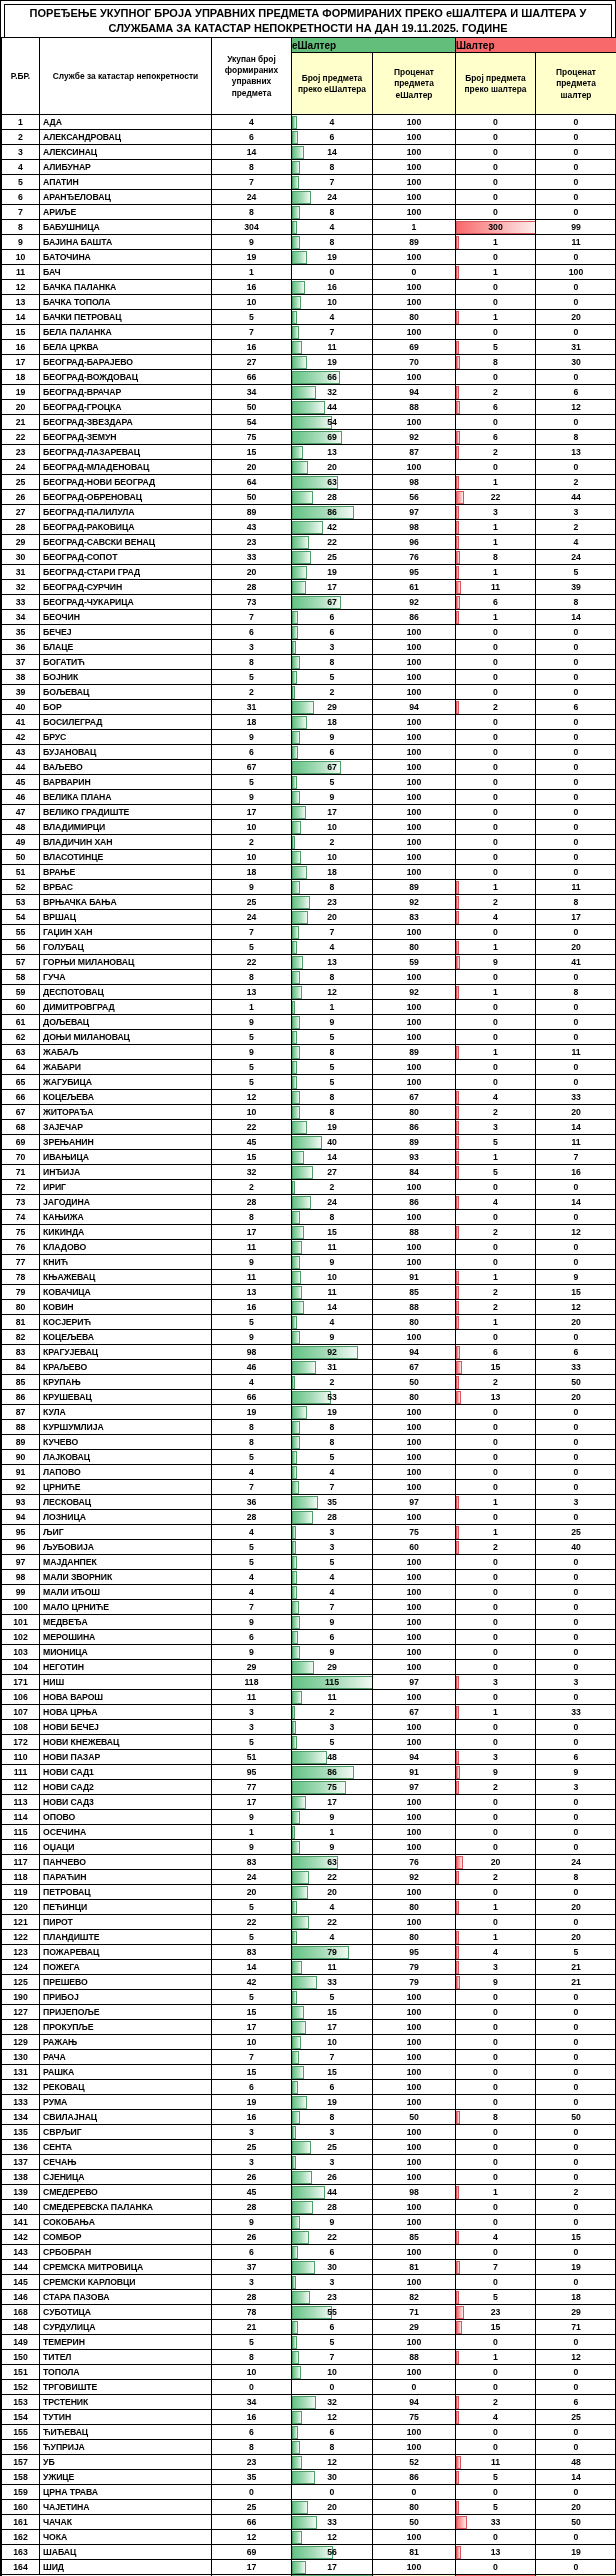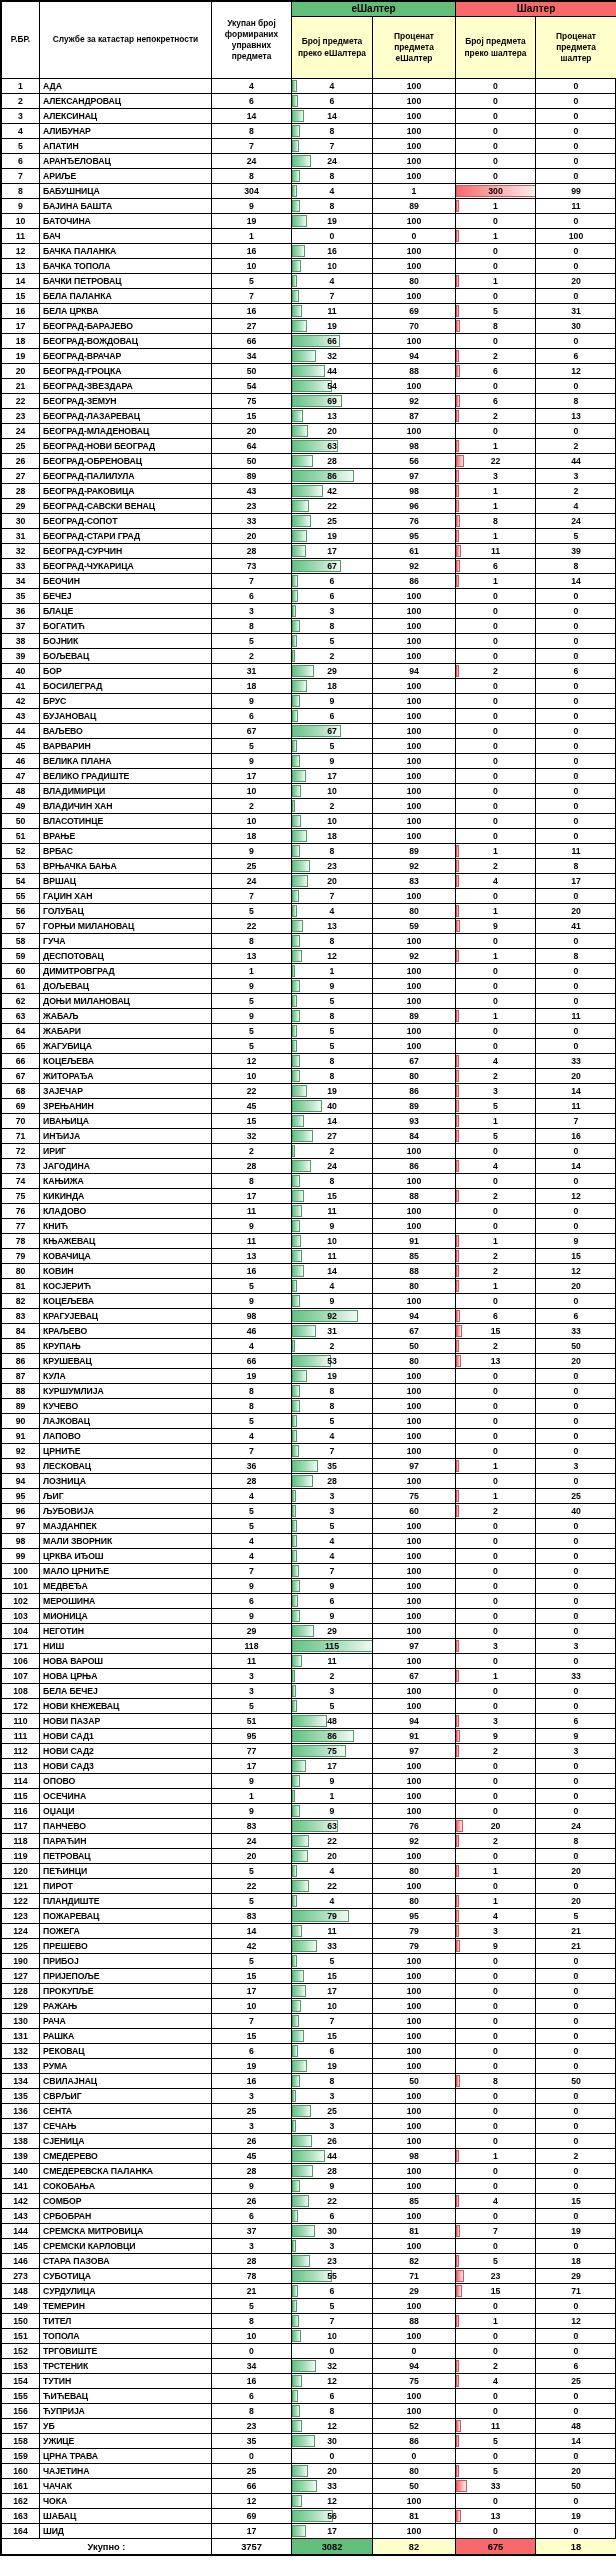--- a/index.html
+++ b/index.html
@@ -5,21 +5,21 @@
   html,body{margin:0;padding:0;background:#ffffff;}
   body{width:616px;font-family:"Liberation Sans","DejaVu Sans",sans-serif;-webkit-font-smoothing:antialiased;}
   .page{width:616px;box-sizing:border-box;border:1.9px solid #000;background:#fff;}
   .title-box{margin:2.5px 3.1px 0 3.1px;border:1.2px solid #000;border-bottom:none;text-align:center;
              font-weight:bold;font-size:11px;line-height:14.3px;padding:1.9px 18.6px 2.5px 18.6px;color:#000;}
   table{border-collapse:collapse;table-layout:fixed;width:100%;}
   col.c1{width:38px}col.c2{width:172px}col.c3{width:80px}col.c4{width:81px}
   col.c5{width:83px}col.c6{width:80px}col.c7{width:81px}
   th,td{border:1.2px solid #000;padding:0;margin:0;box-sizing:border-box;color:#000;overflow:hidden;}
   th{font-weight:bold;}
-  .grp{height:15px;font-size:10px;line-height:13.7px;text-align:center;}
+  .grp{height:15px;font-size:10px;line-height:13.7px;text-align:left;}
   .grp-e{background:#63BE7B;}
   .grp-s{background:#F8696B;}
   .sub{height:62px;background:#FFFFCC;font-size:8.4px;line-height:11.2px;text-align:center;vertical-align:middle;padding:0 3.7px;}
   .sub-white{background:#ffffff;}
   tr.r{height:15px;}
   tr.r td{font-size:8.7px;font-weight:bold;line-height:12.4px;vertical-align:middle;}
   td.c-num{text-align:center;font-size:8.4px;}
   td.c-name{text-align:left;padding-left:3.1px;font-size:8.4px;letter-spacing:-0.1px;white-space:nowrap;}
   td.c-val{text-align:center;}
   .bw{position:relative;width:100%;height:12.4px;display:flex;align-items:center;justify-content:center;}
@@ -30,20 +30,21 @@
   tr.total-row{height:16px;}
   tr.total-row td{font-size:9.3px;font-weight:bold;text-align:center;vertical-align:middle;}
   td.tot-green{background:#63BE7B;}
   td.tot-red{background:#F8696B;}
   td.tot-yellow{background:#FFFFCC;}
 </style>
 </head>
 <body>
 
 <div class="page">
+  <div class="title-box">ПОРЕЂЕЊЕ УКУПНОГ БРОЈА УПРАВНИХ ПРЕДМЕТА ФОРМИРАНИХ ПРЕКО еШАЛТЕРА И ШАЛТЕРА У СЛУЖБАМА ЗА КАТАСТАР НЕПОКРЕТНОСТИ НА ДАН 19.11.2025. ГОДИНЕ</div>
   <table>
     <colgroup>
       <col class="c1">
         <col class="c2">
         <col class="c3">
         <col class="c4">
       <col class="c5">
         <col class="c6">
         <col class="c7">
     </colgroup>
@@ -1868,21 +1869,21 @@
           <td class="c-val">100</td>
           <td class="c-val">
             <div class="bw">
               <span>0</span>
             </div>
           </td>
           <td class="c-val">0</td>
         </tr>
         <tr class="r">
           <td class="c-num">99</td>
-          <td class="c-name">ЦРКВА ИЂОШ</td>
+          <td class="c-name">МАЛИ ИЂОШ</td>
           <td class="c-val">4</td>
           <td class="c-val">
             <div class="bw">
               <div class="bar g" style="width: 3.47826%;"></div>
               <span>4</span>
             </div>
           </td>
           <td class="c-val">100</td>
           <td class="c-val">
             <div class="bw">
@@ -2032,21 +2033,21 @@
           <td class="c-val">
             <div class="bw">
               <div class="bar r" style="width: 1.2%;"></div>
               <span>1</span>
             </div>
           </td>
           <td class="c-val">33</td>
         </tr>
         <tr class="r">
           <td class="c-num">108</td>
-          <td class="c-name">БЕЛА БЕЧЕЈ</td>
+          <td class="c-name">НОВИ БЕЧЕЈ</td>
           <td class="c-val">3</td>
           <td class="c-val">
             <div class="bw">
               <div class="bar g" style="width: 2.6087%;"></div>
               <span>3</span>
             </div>
           </td>
           <td class="c-val">100</td>
           <td class="c-val">
             <div class="bw">
@@ -2748,21 +2749,21 @@
           <td class="c-val">82</td>
           <td class="c-val">
             <div class="bw">
               <div class="bar r" style="width: 1.66667%;"></div>
               <span>5</span>
             </div>
           </td>
           <td class="c-val">18</td>
         </tr>
         <tr class="r">
-          <td class="c-num">273</td>
+          <td class="c-num">168</td>
           <td class="c-name">СУБОТИЦА</td>
           <td class="c-val">78</td>
           <td class="c-val">
             <div class="bw">
               <div class="bar g" style="width: 47.8261%;"></div>
               <span>55</span>
             </div>
           </td>
           <td class="c-val">71</td>
           <td class="c-val">

